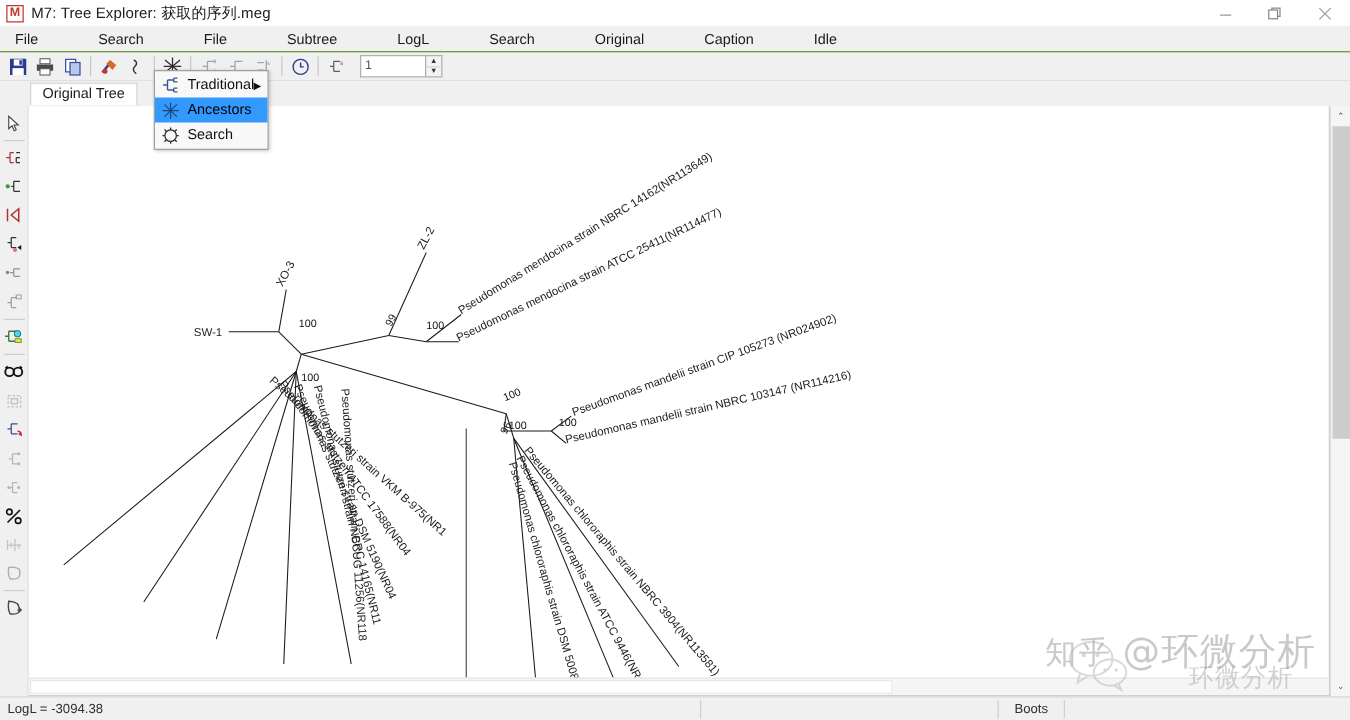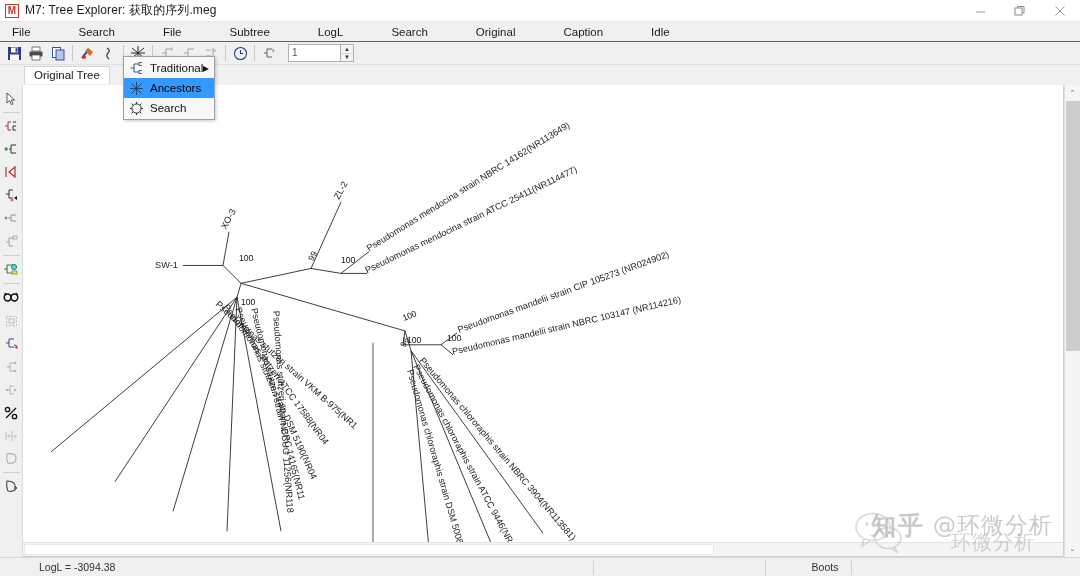--- a/index.html
+++ b/index.html
@@ -164,21 +164,21 @@
 
   
   .statusbar {
     height: 19px; flex: 0 0 19px;
     background: #f0f0f0;
     border-top: 1px solid #d8d8d8;
     display: flex; align-items: center;
     font-size: 10.5px; color: #303030;
     position: relative;
   }
-  .status-cell { padding: 0 6px; height: 19px; display: flex; align-items: center; margin-left: 33px; }
+  .status-cell { padding: 0 6px; height: 19px; display: flex; align-items: center; }
   .status-sep { width: 1px; height: 15px; background: #d0d0d0; }
   .status-fill { flex: 1; }
 
   
   .ctxmenu {
     position: absolute;
     left: 123px; top: 56px;
     width: 92px;
     background: #f8f8f8;
     border: 1px solid #a0a0a0;
@@ -203,24 +203,24 @@
   
   .watermark {
     position: absolute; right: 10px; bottom: 14px;
     z-index: 40; pointer-events: none;
     display: flex; align-items: center;
     font-family: "DejaVu Sans", sans-serif;
     white-space: nowrap;
   }
   .wm-zhihu {
     font-size: 25px; color: rgba(120,120,120,0.40);
-    font-weight: 700; letter-spacing: 2px;
+    font-weight: 400; letter-spacing: 2px;
   }
   .wm-at {
-    font-size: 23px; color: rgba(120,120,120,0.40);
+    font-size: 30px; color: rgba(120,120,120,0.40);
     margin-left: 8px; letter-spacing: 1px;
   }
   .wm-lower {
     position: absolute; right: 18px; bottom: -14px;
     font-size: 20px; color: rgba(150,150,150,0.42);
     letter-spacing: 1px;
   }
   .wm-chat {
     position: absolute; right: 148px; bottom: -16px;
     opacity: 0.5;

